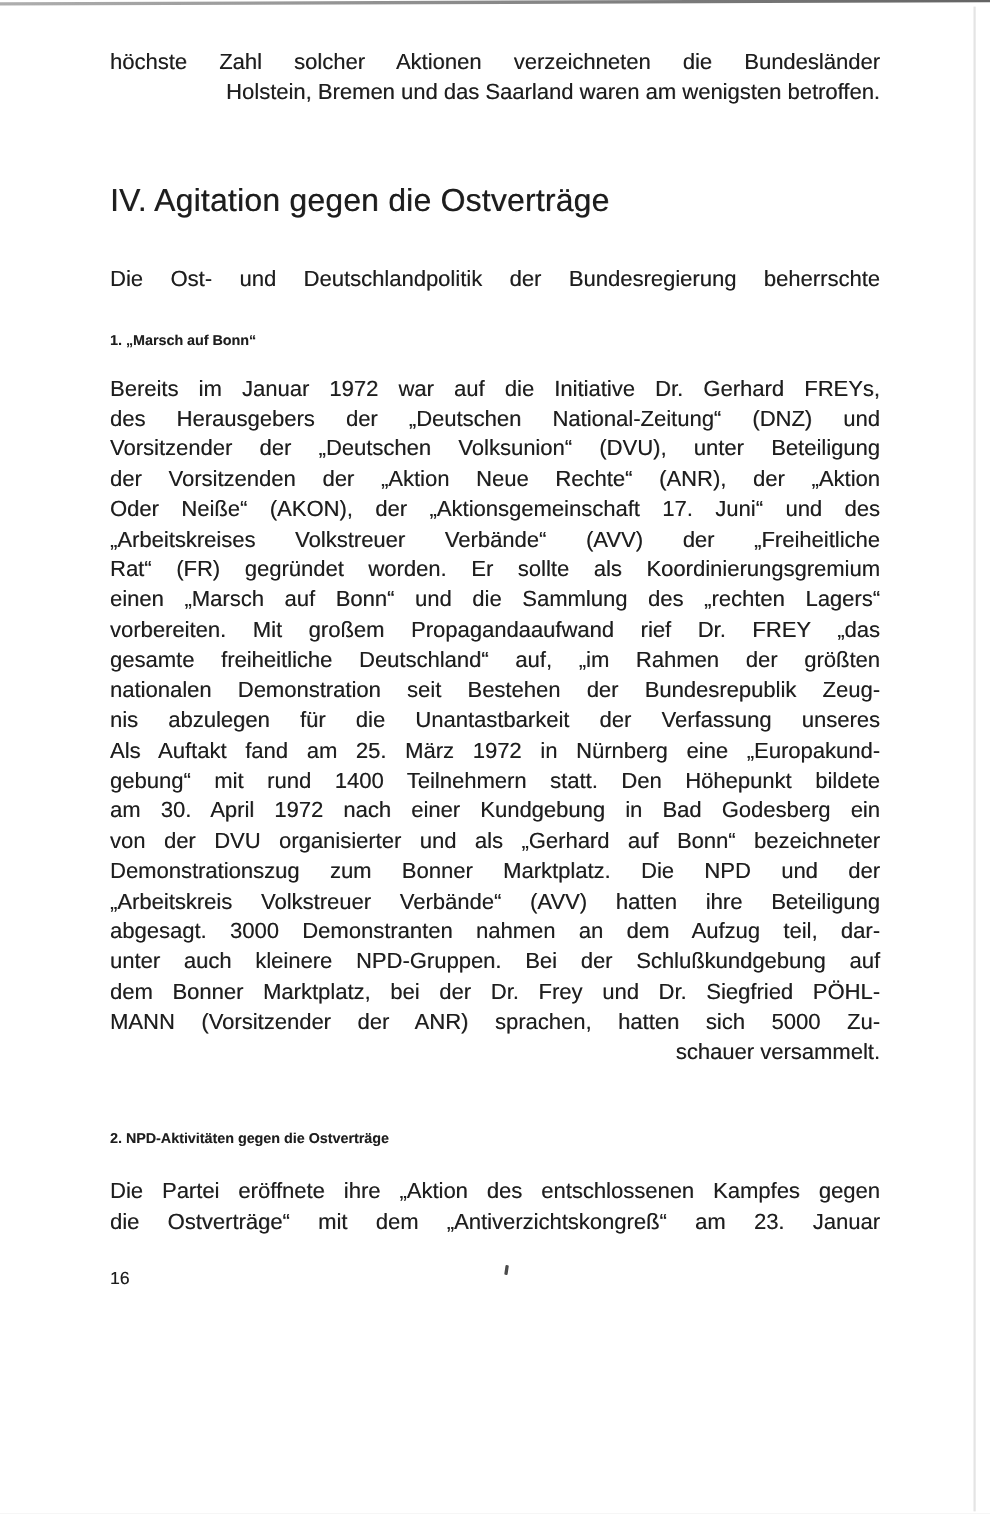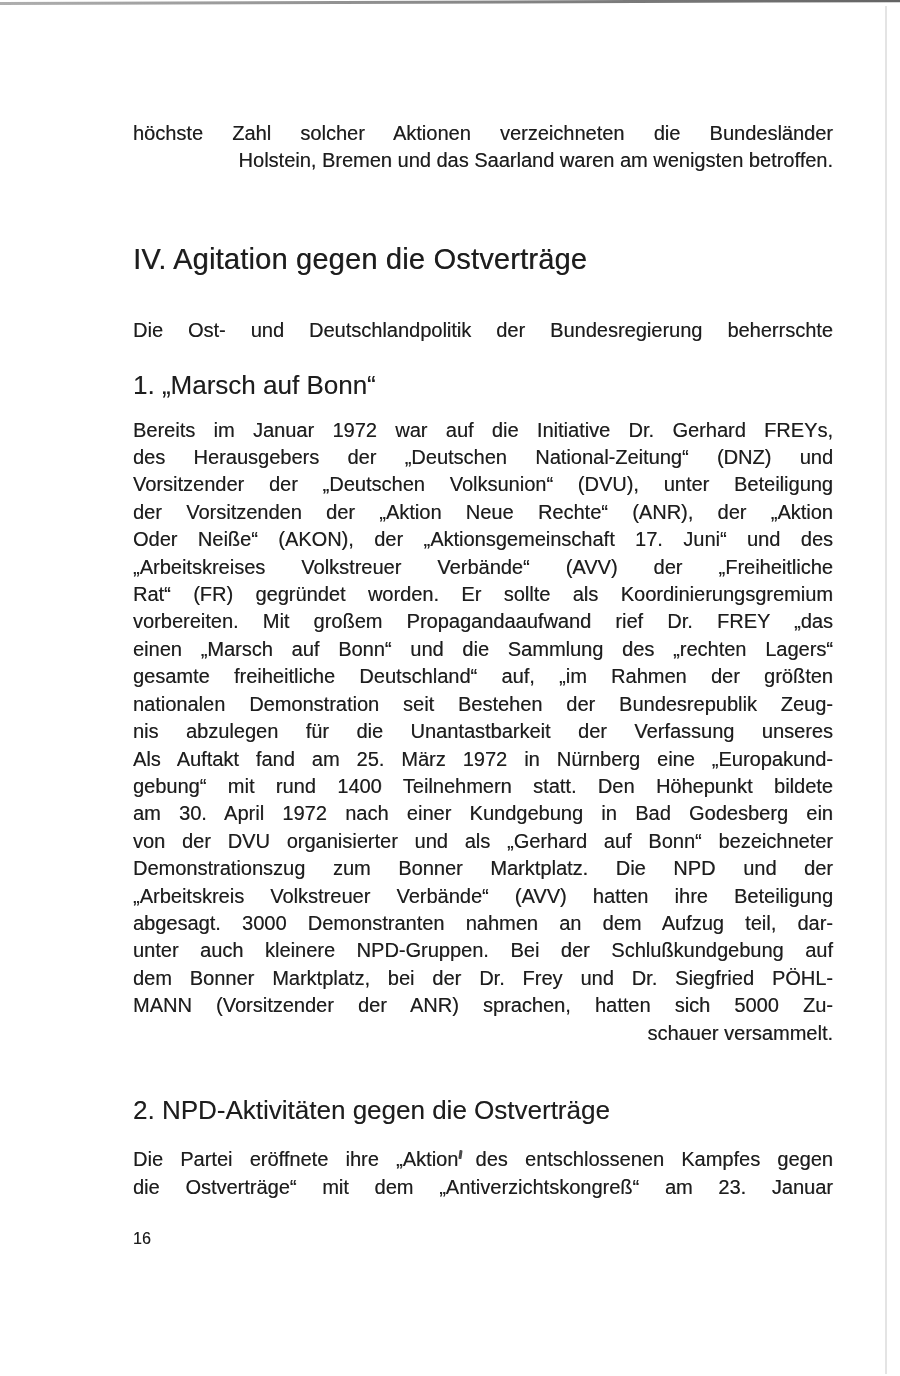--- a/index.html
+++ b/index.html
@@ -32,43 +32,42 @@
     left: 459px; top: 1150px;
     width: 2.5px; height: 9px;
     background: #4b4b4b;
     transform: rotate(8deg);
     border-radius: 1px;
   }
   .content {
     position: absolute;
     left: 100px; top: 0;
     width: 700px;
-    padding-top: 120px;
-    margin-left: 33px;
+    padding-top: 44px;
   }
   .para {
     font-size: 20px;
     line-height: 27.4px;
     margin: 0;
     text-shadow: 0.3px 0 0 rgba(0,0,0,0.5);
   }
   .para .line { text-align: right; }
   .para .just { text-align: justify; text-align-last: justify; }
   .h-main {
     font-size: 29px;
     line-height: 36px;
     font-weight: 400;
     letter-spacing: 0.2px;
     margin: 66px 0 40px 0;
     text-shadow: 0.4px 0 0 rgba(0,0,0,0.6);
   }
   .h-sub {
-    font-size: 26px;
+    font-size: 13px;
     line-height: 27.4px;
-    font-weight: 400;
+    font-weight: 700;
     text-shadow: 0.2px 0 0 rgba(0,0,0,0.4);
   }
   .h-sub1 { margin: 28px 0 17px 0; }
   .h-sub2 { margin: 50px 0 22px 0; }
   .pagenum {
     margin: 24px 0 0 0;
     font-size: 16px;
     line-height: 27.4px;
     text-shadow: 0.3px 0 0 rgba(0,0,0,0.5);
   }
@@ -97,22 +96,22 @@
     <div class="h-sub h-sub1">1. „Marsch auf Bonn“</div>
 
     <div class="para">
         <div class="line just">Bereits im Januar 1972 war auf die Initiative Dr. Gerhard FREYs,</div>
         <div class="line just">des Herausgebers der „Deutschen National-Zeitung“ (DNZ) und</div>
         <div class="line just">Vorsitzender der „Deutschen Volksunion“ (DVU), unter Beteiligung</div>
         <div class="line just">der Vorsitzenden der „Aktion Neue Rechte“ (ANR), der „Aktion</div>
         <div class="line just">Oder Neiße“ (AKON), der „Aktionsgemeinschaft 17. Juni“ und des</div>
         <div class="line just">„Arbeitskreises Volkstreuer Verbände“ (AVV) der „Freiheitliche</div>
         <div class="line just">Rat“ (FR) gegründet worden. Er sollte als Koordinierungsgremium</div>
+        <div class="line just">einen „Marsch auf Bonn“ und die Sammlung des „rechten Lagers“</div>
         <div class="line just">vorbereiten. Mit großem Propagandaaufwand rief Dr. FREY „das</div>
-        <div class="line just">einen „Marsch auf Bonn“ und die Sammlung des „rechten Lagers“</div>
         <div class="line just">gesamte freiheitliche Deutschland“ auf, „im Rahmen der größten</div>
         <div class="line just">nationalen Demonstration seit Bestehen der Bundesrepublik Zeug-</div>
         <div class="line just">nis abzulegen für die Unantastbarkeit der Verfassung unseres</div>
       </div>
     <div class="para">
         <div class="line just">Als Auftakt fand am 25. März 1972 in Nürnberg eine „Europakund-</div>
         <div class="line just">gebung“ mit rund 1400 Teilnehmern statt. Den Höhepunkt bildete</div>
         <div class="line just">am 30. April 1972 nach einer Kundgebung in Bad Godesberg ein</div>
         <div class="line just">von der DVU organisierter und als „Gerhard auf Bonn“ bezeichneter</div>
         <div class="line just">Demonstrationszug zum Bonner Marktplatz. Die NPD und der</div>

